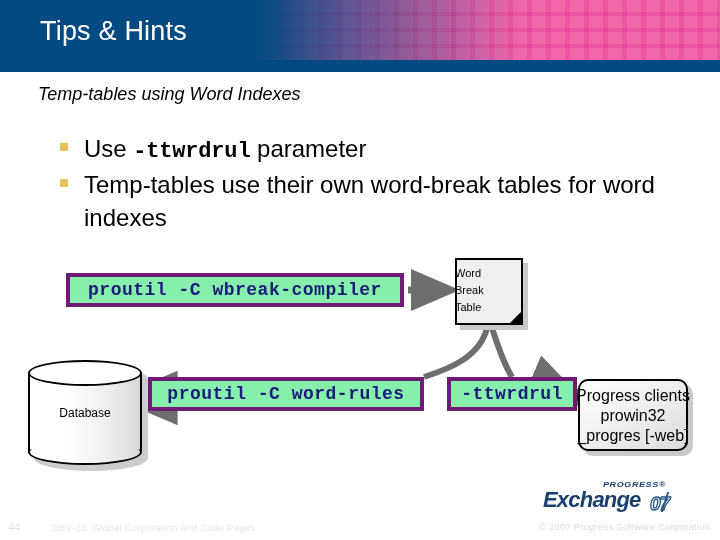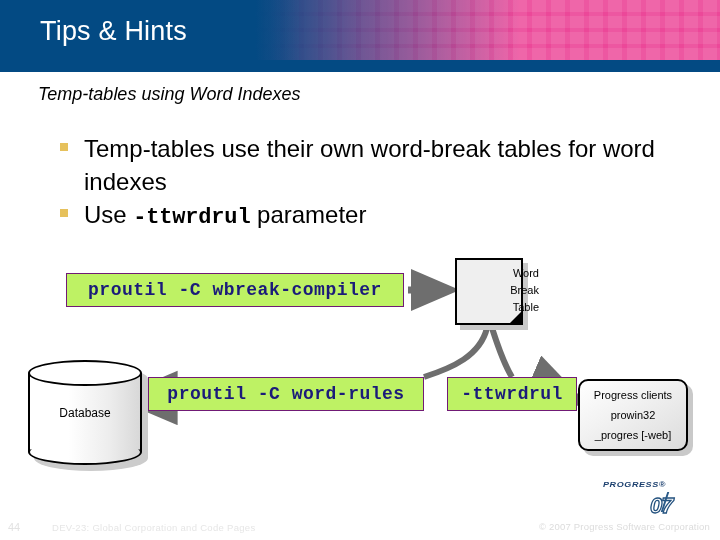--- a/index.html
+++ b/index.html
@@ -103,22 +103,22 @@
     width: 720px; height: 230px;
   }
   #arrow-layer {
     position: absolute;
     left: 0; top: 0;
     width: 720px; height: 230px;
   }
 
   .cmd-box {
     position: absolute;
-    background: #bef264;
-    border: 1px solid #701a75;
+    background: #86efac;
+    border: 4px solid #701a75;
     box-sizing: border-box;
     display: flex;
     align-items: center;
     justify-content: center;
     font-family: "Liberation Mono", "DejaVu Sans Mono", monospace;
     font-weight: bold;
     color: #1b1b7a;
     white-space: nowrap;
   }
   #cmd-wbreak-compiler {
@@ -165,21 +165,21 @@
     position: absolute;
     right: 0px; bottom: 0px;
     width: 15px; height: 15px;
     background: #000000;
     clip-path: polygon(100% 0, 100% 100%, 0 100%);
   }
   #wordbreak-label {
     position: absolute;
     left: 0; top: 7px;
     width: 84px;
-    text-align: right;
+    text-align: left;
     font-size: 11px;
     line-height: 17px;
     color: #000000;
   }
 
   
   #database {
     position: absolute;
     left: 28px; top: 112px;
     width: 137px; height: 105px;
@@ -264,21 +264,21 @@
     border-radius: 10px;
     box-sizing: border-box;
     background: linear-gradient(to bottom right, #ffffff 0%, #f2f2f2 40%, #dcdcdc 100%);
     display: flex;
     flex-direction: column;
     align-items: center;
     justify-content: space-around;
     padding: 4px 2px;
   }
   .pc-line {
-    font-size: 11px;
+    font-size: 16px;
     color: #000000;
     white-space: nowrap;
     line-height: 13px;
   }
 
   
   #footer-page-number {
     position: absolute;
     left: 8px; top: 521px;
     font-size: 11px;
@@ -322,21 +322,21 @@
     left: 0px; top: 9px;
     font-size: 22px;
     font-weight: bold;
     font-style: italic;
     color: #1b3f6e;
     letter-spacing: -0.8px;
   }
   #logo-07 {
     position: absolute;
     left: 107px; top: 15px;
-    font-size: 22px;
+    font-size: 19px;
     font-weight: bold;
     font-style: italic;
     color: #ffffff;
     -webkit-text-stroke: 1.3px #24527f;
     letter-spacing: -1px;
   }
   #logo-07-slash {
     position: absolute;
     left: 121px; top: 14px;
     width: 22px; height: 20px;
@@ -352,25 +352,25 @@
   <div id="header-pattern-mask"></div>
   <div id="header-bottom-edge"></div>
   <div id="slide-title">Tips &amp; Hints</div>
 </div>
 
 <div id="subtitle">Temp-tables using Word Indexes</div>
 
 <div id="bullets">
   <div class="bullet-row">
     <span class="bullet-mark"></span>
-    <span>Temp-tables use their own word-break tables for word indexes</span>
+    <span>Use </span><span class="mono-bold">-ttwrdrul</span><span> parameter</span>
   </div>
   <div class="bullet-row">
     <span class="bullet-mark"></span>
-    <span>Use </span><span class="mono-bold">-ttwrdrul</span><span> parameter</span>
+    <span>Temp-tables use their own word-break tables for word indexes</span>
   </div>
 </div>
 
 <div id="diagram">
 
   <svg id="arrow-layer" viewBox="0 0 720 230" width="720" height="230" xmlns="http://www.w3.org/2000/svg">
     <defs>
       <marker id="ah" markerWidth="8" markerHeight="8" refX="5.6" refY="3" orient="auto">
         <path d="M0,0 L7,3 L0,6 z" fill="#6e6e6e"></path>
       </marker>
@@ -435,15 +435,16 @@
   </div>
 
 </div>
 
 <div id="footer-page-number">44</div>
 <div id="footer-course">DEV-23: Global Corporation and Code Pages</div>
 <div id="footer-copyright">© 2007 Progress Software Corporation</div>
 
 <div id="logo">
   <div id="logo-progress">PROGRESS®</div>
+  <div id="logo-exchange">Exchange</div>
   <div id="logo-07">07</div>
   <div id="logo-07-slash"></div>
 </div>
 
 </body></html>

